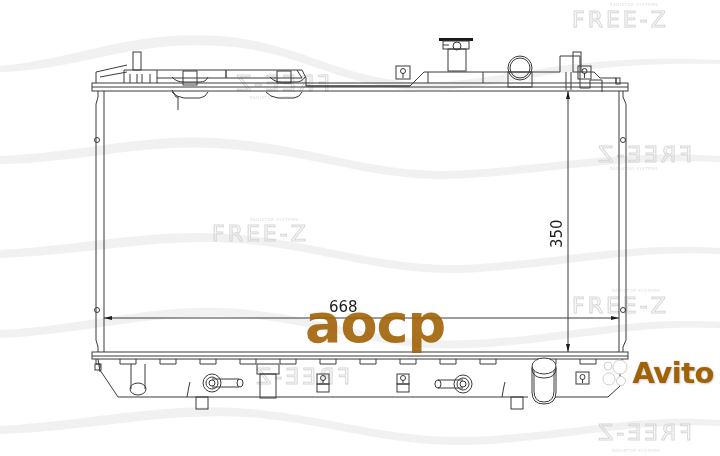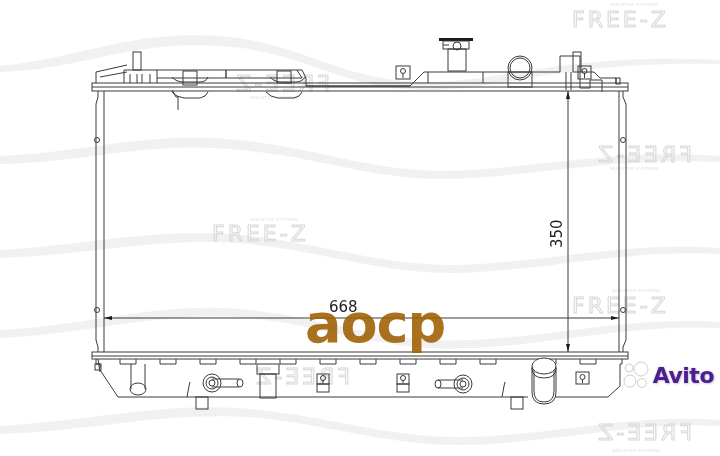--- a/index.html
+++ b/index.html
@@ -6,21 +6,21 @@
   body { width: 720px; height: 456px; overflow: hidden; position: relative; font-family: "DejaVu Sans", sans-serif; }
   #stage { position: absolute; left: 0; top: 0; width: 720px; height: 400px; }
   svg { display: block; }
   .ln { fill: none; stroke: #3a3a3a; stroke-width: 1; }
   .ln2 { fill: none; stroke: #2a2a2a; stroke-width: 1.3; }
   .fillw { fill: #ffffff; stroke: #3a3a3a; stroke-width: 1; }
   .wave { fill: #ececec; opacity: 0.75; }
   .wm-text { font-family: "DejaVu Sans", sans-serif; fill: none; stroke: #d6d6d6; stroke-width: 1; font-size: 22px; letter-spacing: 3px; }
   .wm-small { font-family: "DejaVu Sans", sans-serif; fill: #dcdcdc; font-size: 4px; letter-spacing: 0.5px; }
   .avito { position: absolute; right: 6px; bottom: 10px; display: flex; align-items: center; gap: 2px; }
-  .avito-text { font-family: "DejaVu Sans", sans-serif; font-size: 22px; font-weight: bold; color: #4c1d95;
+  .avito-text { font-family: "DejaVu Sans", sans-serif; font-size: 29px; font-weight: bold; color: #a16207;
     text-shadow: 0 0 1px #c8c8c8, 0 0 2px #cfcfcf, 1px 1px 2px #d0d0d0; letter-spacing: -0.5px; }
   .oboc { position: absolute; left: 305px; top: 292px; font-family: "DejaVu Sans", sans-serif; font-size: 54px;
     font-weight: bold; color: #a16207; letter-spacing: -1px; opacity: 0.9; }
   .dim-label { position: absolute; font-family: "DejaVu Sans", sans-serif; font-size: 15px; color: #1e1e1e; }
 </style>
 </head>
 <body>
 
 <div id="stage">
 <svg width="720" height="456" viewBox="0 0 720 456" xmlns="http://www.w3.org/2000/svg">

